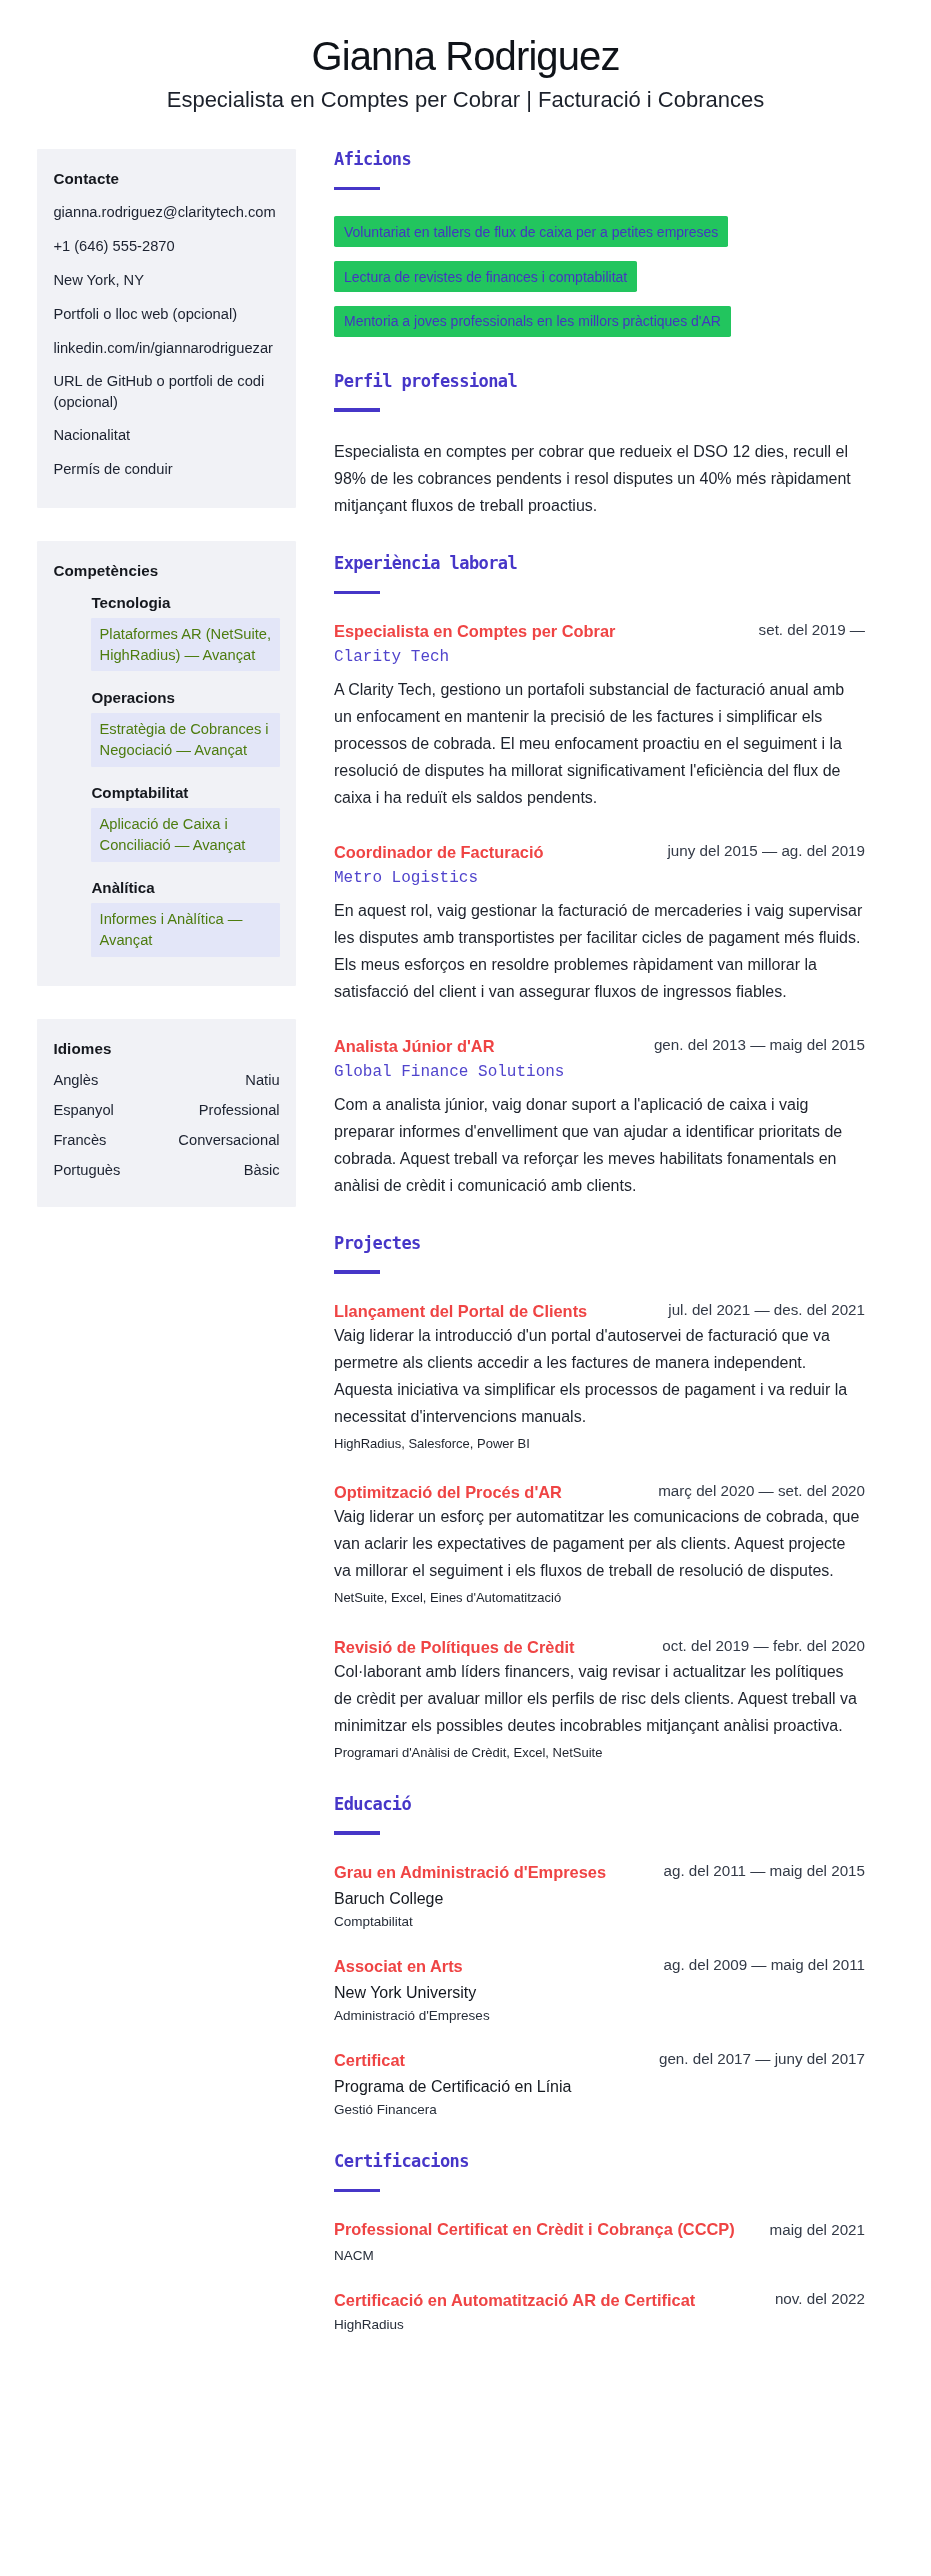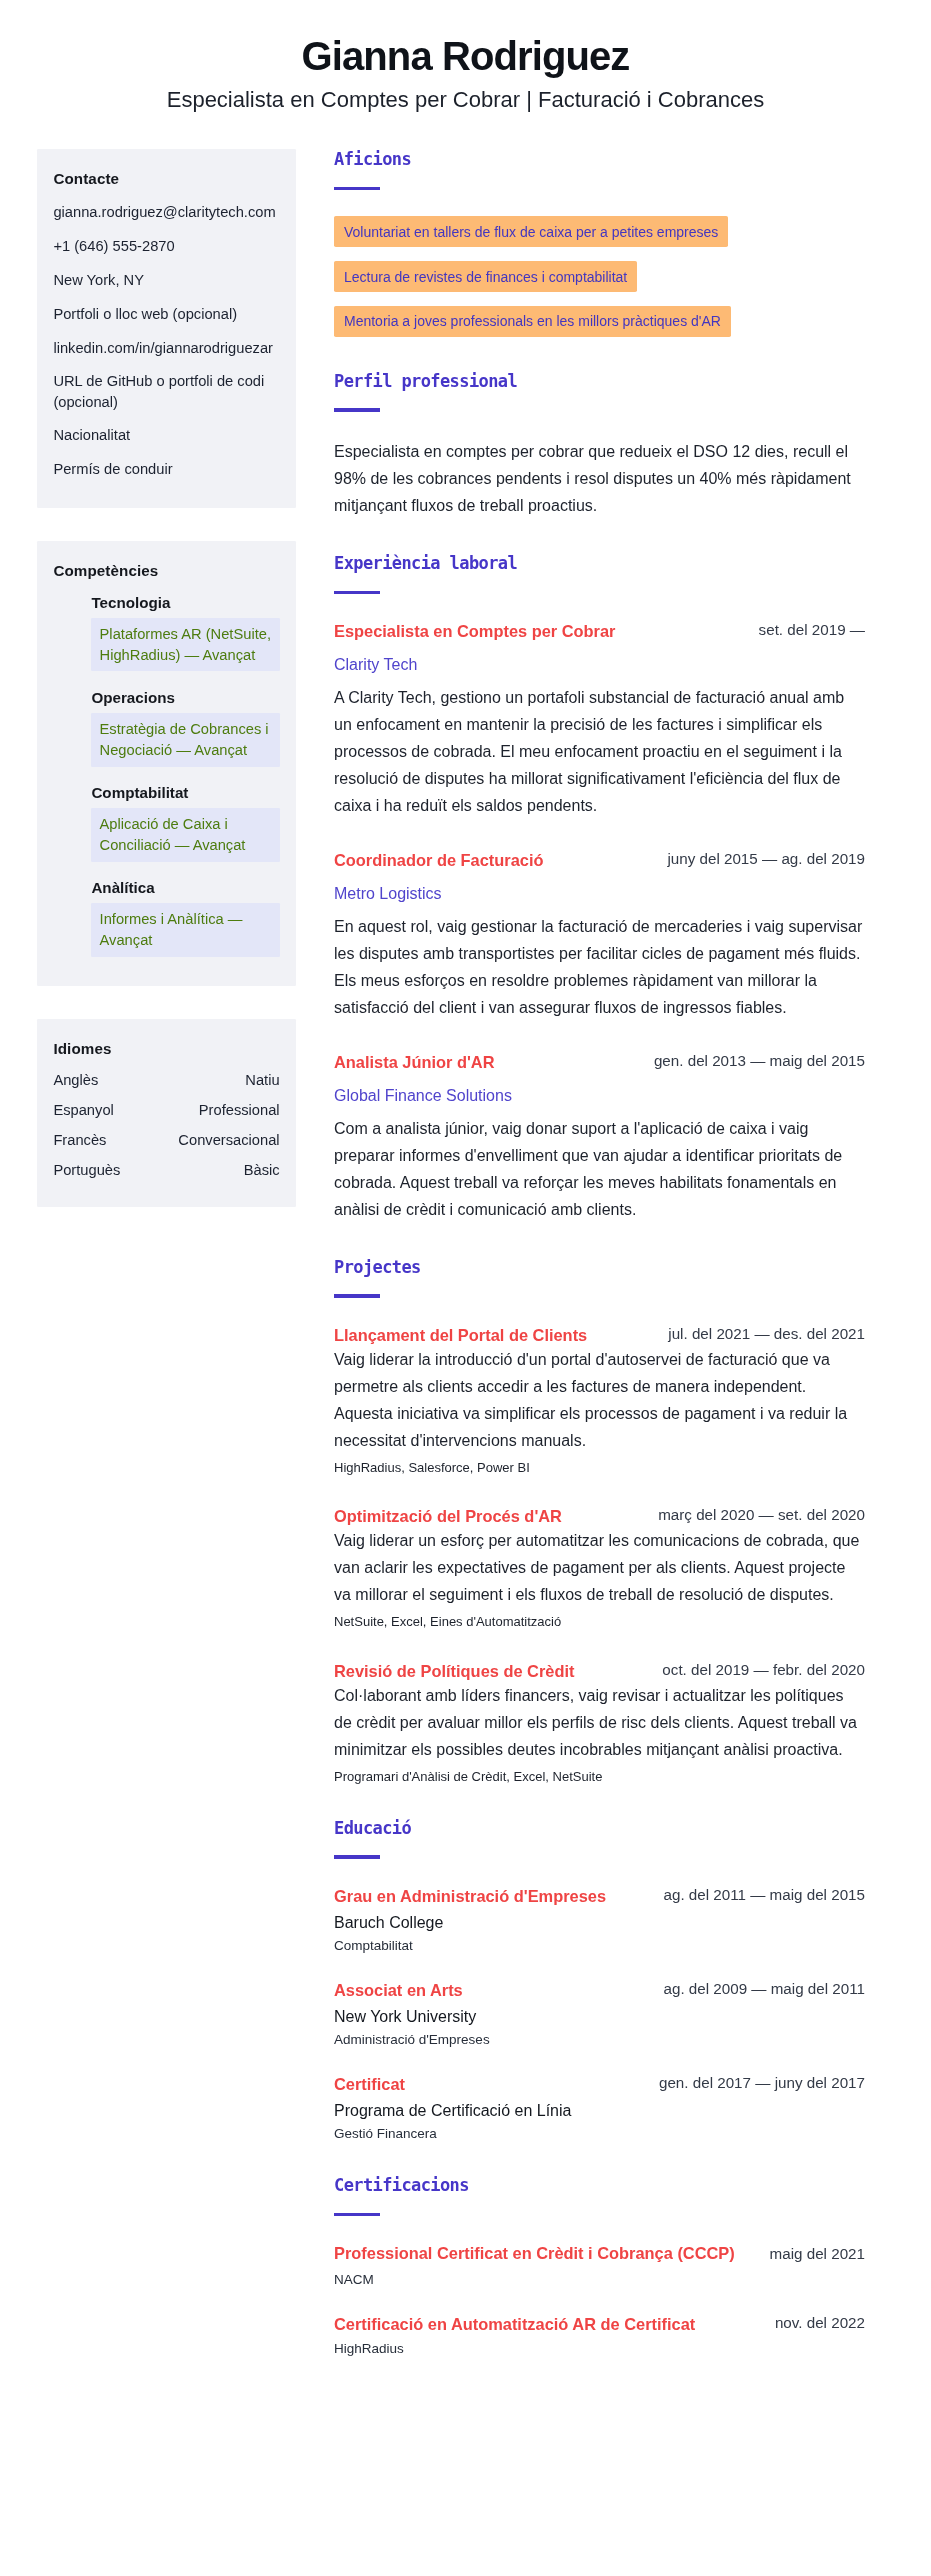--- a/index.html
+++ b/index.html
@@ -7,21 +7,21 @@
   body {
     width:931px; height:2576px; overflow:hidden;
     font-family:"Liberation Sans", sans-serif;
     color:#1d222c;
   }
   .page { width:100%; height:100%; padding-top:34px; }
 
   
   .resume-header { text-align:center; margin-bottom:36px; }
   .person-name {
-    font-size:40px; font-weight:700; letter-spacing:-0.9px; color:#0f1319;
+    font-size:40px; font-weight:400; letter-spacing:-0.9px; color:#0f1319;
     margin-bottom:8.2px;
   }
   .person-headline { font-size:22px; color:#1c212b; }
 
   
   .columns {
     display:grid; grid-template-columns:259px 531px; column-gap:38px;
     padding-left:37px; padding-right:25px; align-items:start;
   }
 
@@ -48,33 +48,33 @@
 
   
   .section { margin-bottom:34px; }
   .section-title {
     font-family:"DejaVu Sans Mono", monospace;
     font-size:17px; font-weight:700; color:#4636c8; letter-spacing:-0.6px;
   }
   .section-bar { display:block; width:46px; height:3.5px; background:#4636c8; margin:17.6px 0 26px 0; }
 
   .hobby-pill {
-    display:table; background:#fdba74; color:#4336c0;
+    display:table; background:#22c55e; color:#4336c0;
     font-size:14px; padding:7.6px 10px; margin-bottom:13.5px; border-radius:1.8px;
   }
 
   .body-text { font-size:16px; line-height:27px; color:#1d222c; }
 
   .entry { margin-bottom:30.5px; }
   .entry:last-child { margin-bottom:0; }
   .entry-head { display:flex; justify-content:space-between; align-items:flex-start; }
   .entry-role { font-size:16.4px; font-weight:700; color:#ef4444; line-height:1.35; }
   .entry-date { font-size:15.2px; color:#333a47; text-align:right; flex-shrink:0; margin-left:16.4px; white-space:nowrap; margin-top:1.2px; }
   .entry-date.wrap { white-space:normal; max-width:111px; line-height:1.5; }
-  .entry-company { font-size:16px; color:#5044cc; margin-top:14px; }
+  .entry-company { font-size:16px; color:#5044cc; margin-top:6px;font-family:Liberation Mono, monospace; }
   .entry-desc { margin-top:9.4px; }
   .entry-tools { font-size:13px; color:#1d222c; margin-top:5.9px; }
   .entry-school { font-size:16px; color:#14181f; margin-top:7px; }
   .entry-field { font-size:13.5px; color:#272e3a; margin-top:5.9px; }
   .entry-issuer { font-size:13.5px; color:#272e3a; margin-top:5.9px; }
   .edu-entry { margin-bottom:26px; }
   .cert-entry { margin-bottom:26px; }
 </style>
 </head>
 <body>

